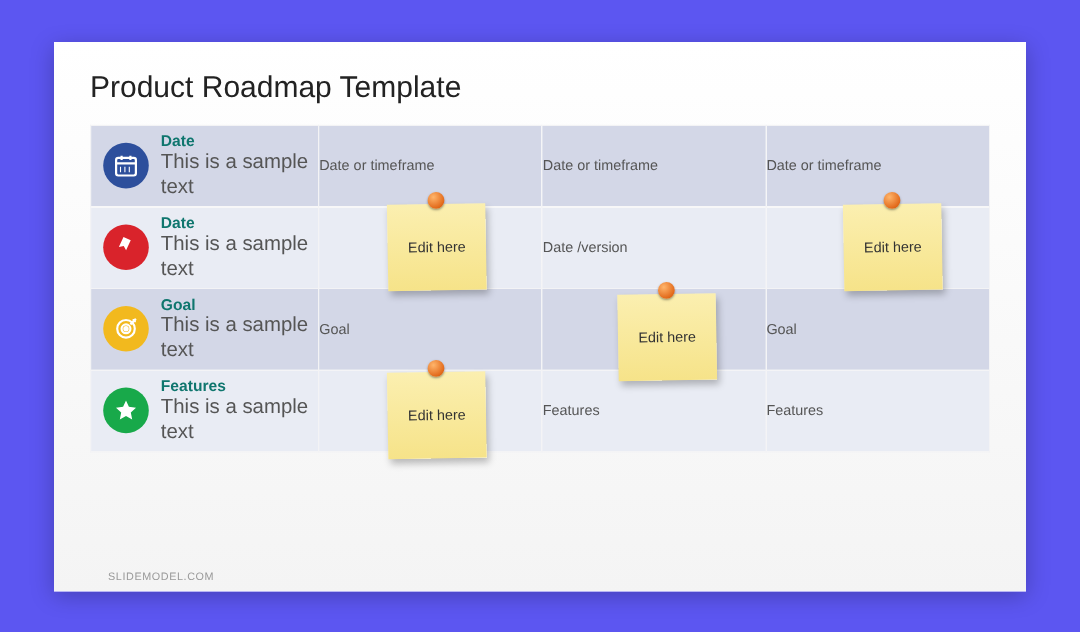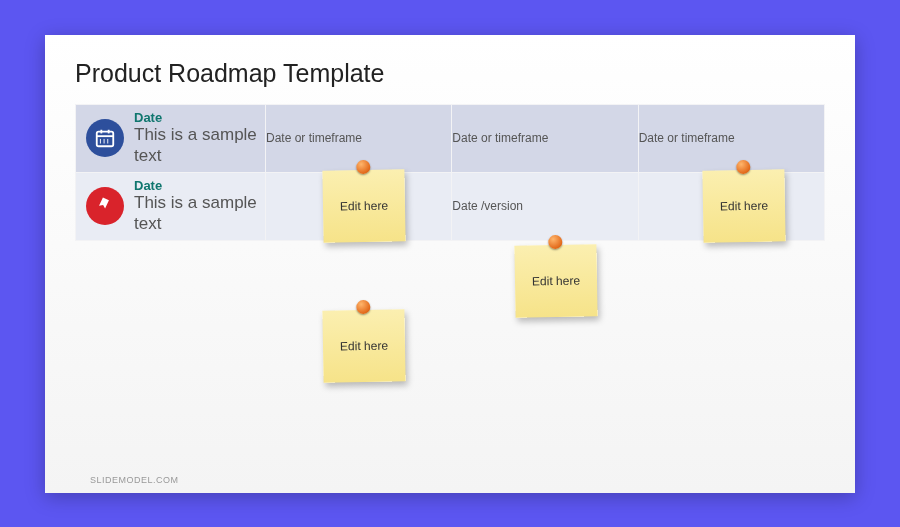--- a/index.html
+++ b/index.html
@@ -144,20 +144,59 @@
               <div>
                 <div class="row-title">Date</div>
                 <div class="row-sub">This is a sample text</div>
               </div>
             </div>
           </td>
           <td></td>
           <td>Date /version</td>
           <td></td>
         </tr>
+        <tr>
+          <td class="labelcell">
+            <div class="inner">
+              <div class="icon-circle" style="background:#f2b91e">
+                <svg width="22" height="22" viewBox="0 0 24 24" fill="none" stroke="white" stroke-width="2">
+                  <circle cx="12" cy="12" r="8"></circle>
+                  <circle cx="12" cy="12" r="4"></circle>
+                  <circle cx="12" cy="12" r="1.5" fill="white"></circle>
+                  <path d="M16 8 L21 3 M18 5 L21 5 M19 3 L19 6" stroke="white" stroke-width="2"></path>
+                </svg>
+              </div>
+              <div>
+                <div class="row-title">Goal</div>
+                <div class="row-sub">This is a sample text</div>
+              </div>
+            </div>
+          </td>
+          <td>Goal</td>
+          <td></td>
+          <td>Goal</td>
+        </tr>
+        <tr>
+          <td class="labelcell">
+            <div class="inner">
+              <div class="icon-circle" style="background:#18a94a">
+                <svg width="20" height="20" viewBox="0 0 24 24" fill="white">
+                  <path d="M12 2 L14.9 8.4 L22 9.3 L16.8 14 L18.2 21 L12 17.5 L5.8 21 L7.2 14 L2 9.3 L9.1 8.4 Z"></path>
+                </svg>
+              </div>
+              <div>
+                <div class="row-title">Features</div>
+                <div class="row-sub">This is a sample text</div>
+              </div>
+            </div>
+          </td>
+          <td></td>
+          <td>Features</td>
+          <td>Features</td>
+        </tr>
       </tbody>
   </table>
 
   <div id="notes-layer">
       <div class="note" style="top: 135px; left: 278px;">
         <div class="pin"></div>
         <span>Edit here</span>
       </div>
       <div class="note" style="top: 135px; left: 658px;">
         <div class="pin"></div>

